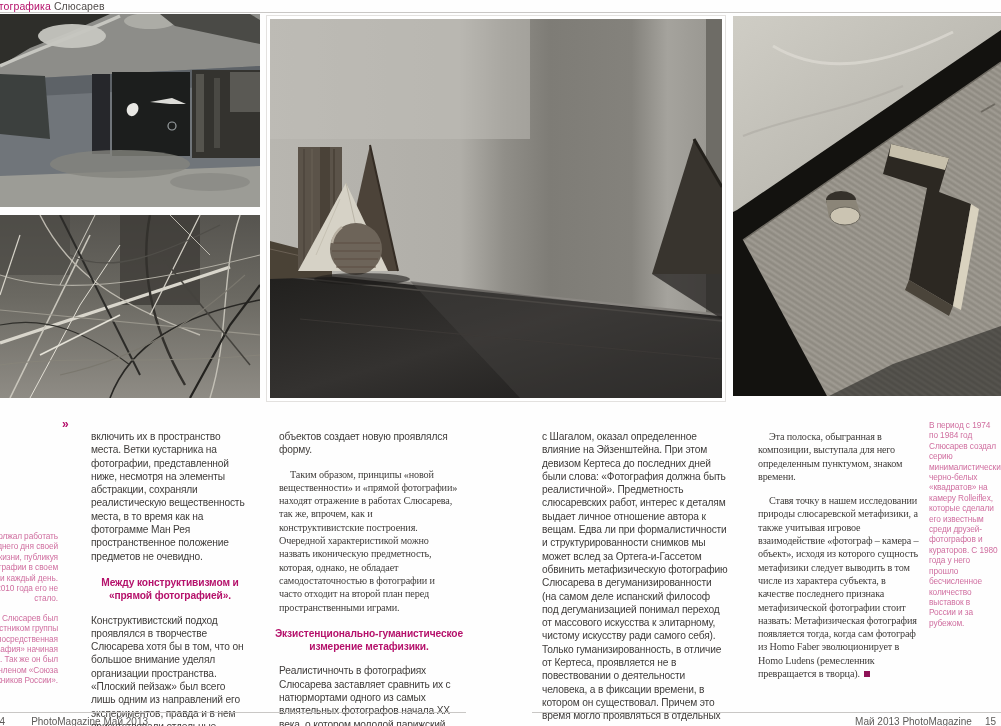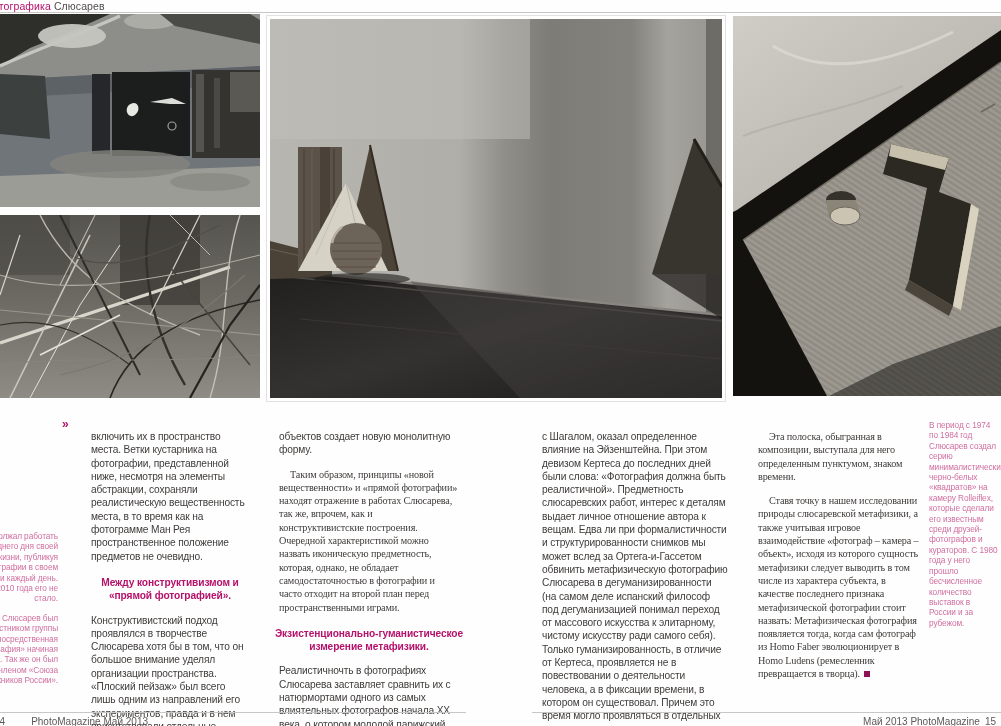--- a/index.html
+++ b/index.html
@@ -58,21 +58,21 @@
   
   #footer-rule-left{top:712px;left:0;width:466px;}
   #footer-rule-right{top:712px;left:532px;width:469px;}
   .folio{
     position:absolute;top:716px;font-size:10px;line-height:12px;color:#5c5a58;
     white-space:nowrap;
   }
   #folio-left{left:-6px;}
   #folio-left .pgnum{margin-right:26px;}
   #folio-right{right:5px;}
-  #folio-right .pgnum{margin-left:5px;}
+  #folio-right .pgnum{margin-left:13px;}
 </style>
 </head>
 <body>
 
 <div class="kicker">
   <span class="accent">Фотографика</span>
   <span class="rest">Слюсарев</span>
 </div>
 <div class="rule" id="top-rule"></div>
 
@@ -237,21 +237,21 @@
 </aside>
 
 <div class="col" id="col1">
   <span class="marker">»</span>
   <p>включить их в пространство места. Ветки кустарника на фотографии, представленной ниже, несмотря на элементы абстракции, сохраняли реалистическую вещественность места, в то время как на фотограмме Ман Рея пространственное положение предметов не очевидно.</p>
   <h3>Между конструктивизмом и «прямой фотографией».</h3>
   <p>Конструктивистский подход проявлялся в творчестве Слюсарева хотя бы в том, что он большое внимание уделял организации пространства. «Плоский пейзаж» был всего лишь одним из направлений его экспериментов, правда и в нем присутствовали отдельные признаки конструктивизма, как, например, тектоничность. Игра с фактурами и формами характерна для многих работ автора. На следующей паре фотографий слева из тонкого полупрозрачного целлофана построена воздушная, хрупкая фигура, как бы рождающаяся из подобной фактуры клеенки на столе, а на правой совмещение нескольких</p>
 </div>
 
 <div class="col" id="col2">
-  <p>объектов создает новую монолитную форму.</p>
+  <p>объектов создает новую проявлялся форму.</p>
   <p class="indent">Таким образом, принципы «новой вещественности» и «прямой фотографии» находят отражение в работах Слюсарева, так же, впрочем, как и конструктивистские построения. Очередной характеристикой можно назвать иконическую предметность, которая, однако, не обладает самодостаточностью в фотографии и часто отходит на второй план перед пространственными играми.</p>
   <h3>Экзистенционально-гуманистическое измерение метафизики.</h3>
   <p>Реалистичночть в фотографиях Слюсарева заставляет сравнить их с натюрмортами одного из самых влиятельных фотографов начала XX века, о котором молодой парижский студент, только начинавший в то время заниматься фотографией, по фамилии Картье-Брессон говорил: «Мы все очень многим обязаны ему», - венгерского фотографа Андре Кертеса. Кертес, сохраняя собственный индивидуальный взгляд на мир, выставлялся с абстракционистами, не уходя в поиск чистых форм, общался</p>
 </div>
 
 <div class="col" id="col3">
   <p>с Шагалом, оказал определенное влияние на Эйзенштейна. При этом девизом Кертеса до последних дней были слова: «Фотография должна быть реалистичной». Предметность слюсаревских работ, интерес к деталям выдает личное отношение автора к вещам. Едва ли при формалистичности и структурированности снимков мы может вслед за Ортега-и-Гассетом обвинить метафизическую фотографию Слюсарева в дегуманизированности (на самом деле испанский философ под дегуманизацией понимал переход от массового искусства к элитарному, чистому искусству ради самого себя). Только гуманизированность, в отличие от Кертеса, проявляется не в повествовании о деятельности человека, а в фиксации времени, в котором он существовал. Причем это время могло проявляться в отдельных деталях -знаках.</p>
   <p class="indent">Судя по комментариям Слюсарева, ниже представленной композиции с двумя бутылками ему была важна полоска-след от молока, оставшаяся после того, как бутылка долго пролежала на боку.</p>
 </div>
 

